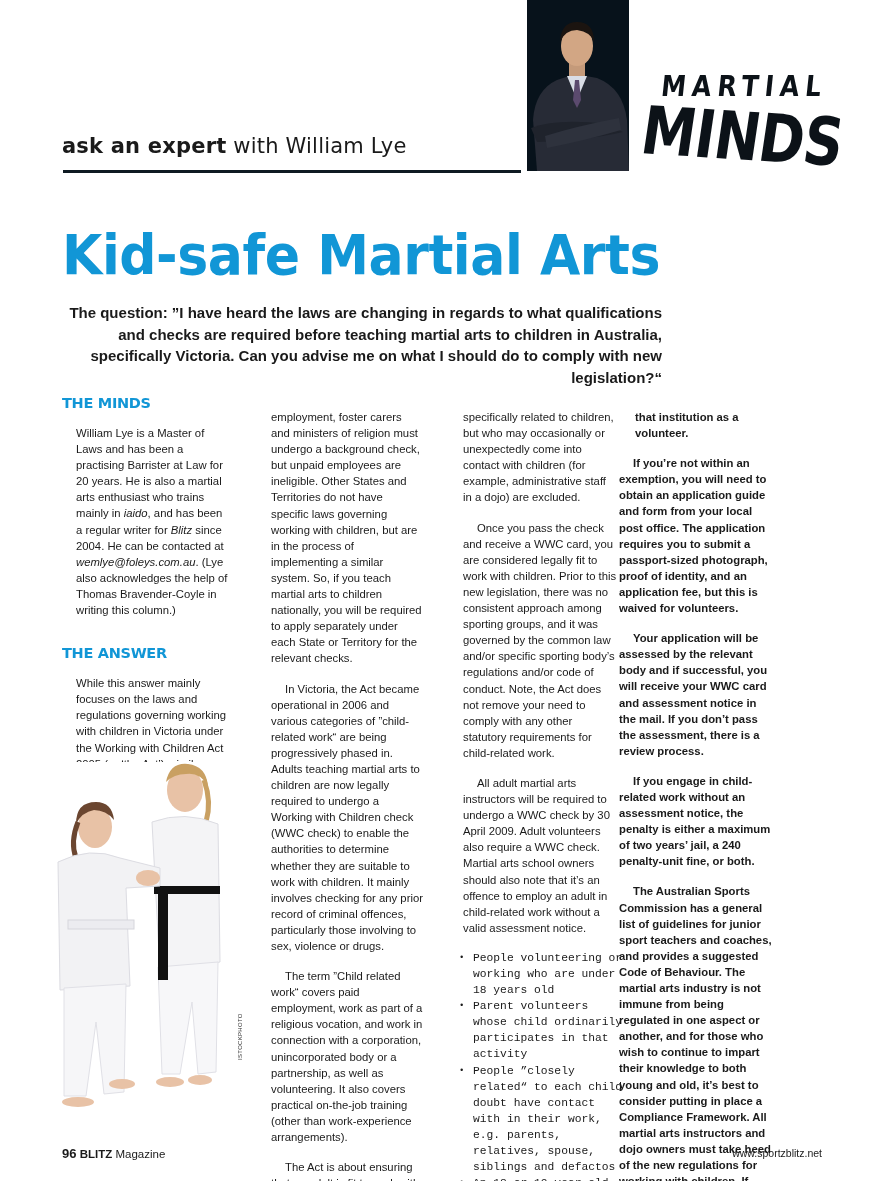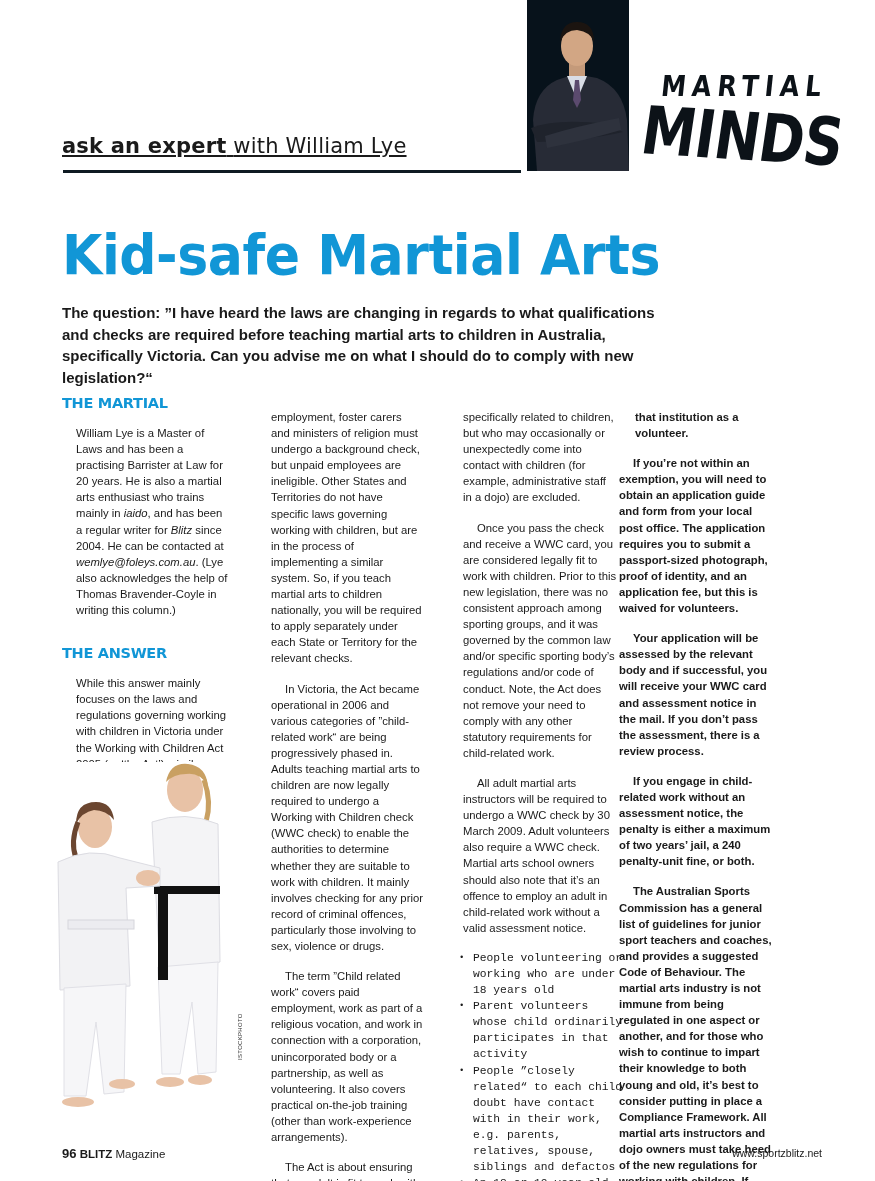--- a/index.html
+++ b/index.html
@@ -5,21 +5,21 @@
     html, body { margin: 0; padding: 0; background: #ffffff; }
     body {
       width: 875px; height: 1181px; position: relative; overflow: hidden;
       font-family: "Liberation Sans", sans-serif; color: #1a1a1a;
     }
     .abs { position: absolute; }
 
     
     .kicker {
       left: 62px; top: 134px; font-size: 21px; color: #1a1a1a; white-space: nowrap;
-      font-family: "DejaVu Sans", sans-serif; letter-spacing: 0.2px; text-decoration: underline;
+      font-family: "DejaVu Sans", sans-serif; letter-spacing: 0.2px;
     }
     .kicker b { font-weight: bold; }
     .kicker .light { font-weight: normal; }
     .header-rule { left: 63px; top: 170px; width: 458px; height: 3px; background: #0e1a22; }
 
     .portrait {
       left: 527px; top: 0; width: 102px; height: 171px; background: #07121b; overflow: hidden;
     }
     .portrait svg { display: block; }
 
@@ -36,21 +36,21 @@
     }
 
     
     .title {
       left: 62px; top: 222px; font-size: 56px; font-weight: bold; color: #1196d6;
       font-family: "DejaVu Sans", sans-serif; letter-spacing: -0.5px; white-space: nowrap;
       transform: scaleX(0.93); transform-origin: left top;
     }
     .question {
       left: 62px; top: 302px; width: 600px; font-size: 15px; font-weight: bold; line-height: 21.5px;
-      color: #1a1a1a; font-family: "Liberation Sans", sans-serif;
+      color: #1a1a1a; font-family: "Liberation Sans", sans-serif; text-align: right;
     }
 
     
     .col {
       top: 395px; font-size: 11.3px; line-height: 16.1px; color: #1a1a1a;
       font-family: "Liberation Sans", sans-serif;
     }
     .col p { margin: 14px; }
     .col p.ind { text-indent: 14px; }
     .col1 { left: 62px; width: 183px; }
@@ -114,21 +114,21 @@
 
 <div class="abs logo">
   <div class="logo-top">MARTIAL</div>
   <div class="logo-bottom">MINDS</div>
 </div>
 
 <div class="abs title">Kid-safe Martial Arts</div>
 <div class="abs question">The question: ”I have heard the laws are changing in regards to what qualifications and checks are required before teaching martial arts to children in Australia, specifically Victoria. Can you advise me on what I should do to comply with new legislation?“</div>
 
 <div class="abs col col1">
-  <div class="sec-head">THE MARTIAL</div>
+  <div class="sec-head">THE MINDS</div>
   <p><span>William Lye is a Master of Laws and has been a practising Barrister at Law for 20 years. He is also a martial arts enthusiast who trains mainly in </span><i>iaido</i><span>, and has been a regular writer for </span><i>Blitz</i><span> since 2004. He can be contacted at </span><i>wemlye@foleys.com.au</i><span>. (Lye also acknowledges the help of Thomas Bravender-Coyle in writing this column.)</span></p>
   <div class="sec-head second">THE ANSWER</div>
   <p>While this answer mainly focuses on the laws and regulations governing working with children in Victoria under the Working with Children Act 2005 (or ‘the Act’), similar legislation does exist in Queensland and Western Australia. In New South Wales, adults in paid child-related</p>
 </div>
 
 <div class="abs kids">
   <svg width="205" height="356" viewBox="0 0 205 356">
     <rect width="205" height="356" fill="#ffffff"></rect>
 
     <ellipse cx="145" cy="28" rx="18" ry="22" fill="#e8c2a6"></ellipse>
@@ -157,21 +157,21 @@
 <div class="abs col col2">
   <p>employment, foster carers and ministers of religion must undergo a background check, but unpaid employees are ineligible. Other States and Territories do not have specific laws governing working with children, but are in the process of implementing a similar system. So, if you teach martial arts to children nationally, you will be required to apply separately under each State or Territory for the relevant checks.</p>
   <p class="ind">In Victoria, the Act became operational in 2006 and various categories of ”child-related work“ are being progressively phased in. Adults teaching martial arts to children are now legally required to undergo a Working with Children check (WWC check) to enable the authorities to determine whether they are suitable to work with children. It mainly involves checking for any prior record of criminal offences, particularly those involving to sex, violence or drugs.</p>
   <p class="ind">The term ”Child related work“ covers paid employment, work as part of a religious vocation, and work in connection with a corporation, unincorporated body or a partnership, as well as volunteering. It also covers practical on-the-job training (other than work-experience arrangements).</p>
   <p class="ind">The Act is about ensuring that an adult is fit to work with children — a ”child“ being anyone under 18 years old — and defines ”working with children“ as involving regular, direct face-to-face contact with a child (as a martial arts instructor would have). People whose work is not</p>
 </div>
 
 <div class="abs col col3">
   <p>specifically related to children, but who may occasionally or unexpectedly come into contact with children (for example, administrative staff in a dojo) are excluded.</p>
   <p class="ind">Once you pass the check and receive a WWC card, you are considered legally fit to work with children. Prior to this new legislation, there was no consistent approach among sporting groups, and it was governed by the common law and/or specific sporting body’s regulations and/or code of conduct. Note, the Act does not remove your need to comply with any other statutory requirements for child-related work.</p>
-  <p class="ind">All adult martial arts instructors will be required to undergo a WWC check by 30 March 2009. Adult volunteers also require a WWC check. Martial arts school owners should also note that it’s an offence to employ an adult in child-related work without a valid assessment notice.</p>
+  <p class="ind">All adult martial arts instructors will be required to undergo a WWC check by 30 April 2009. Adult volunteers also require a WWC check. Martial arts school owners should also note that it’s an offence to employ an adult in child-related work without a valid assessment notice.</p>
   <ul class="bullets">
     <li>People volunteering or working who are under 18 years old</li>
     <li>Parent volunteers whose child ordinarily participates in that activity</li>
     <li>People ”closely related“ to each child doubt have contact with in their work, e.g. parents, relatives, spouse, siblings and defactos</li>
     <li>An 18 or 19-year-old who is a student at an educational institution and is working for</li>
   </ul>
 </div>
 
 <div class="abs col col4">
   <p style="padding-left:16px">that institution as a volunteer.</p>

